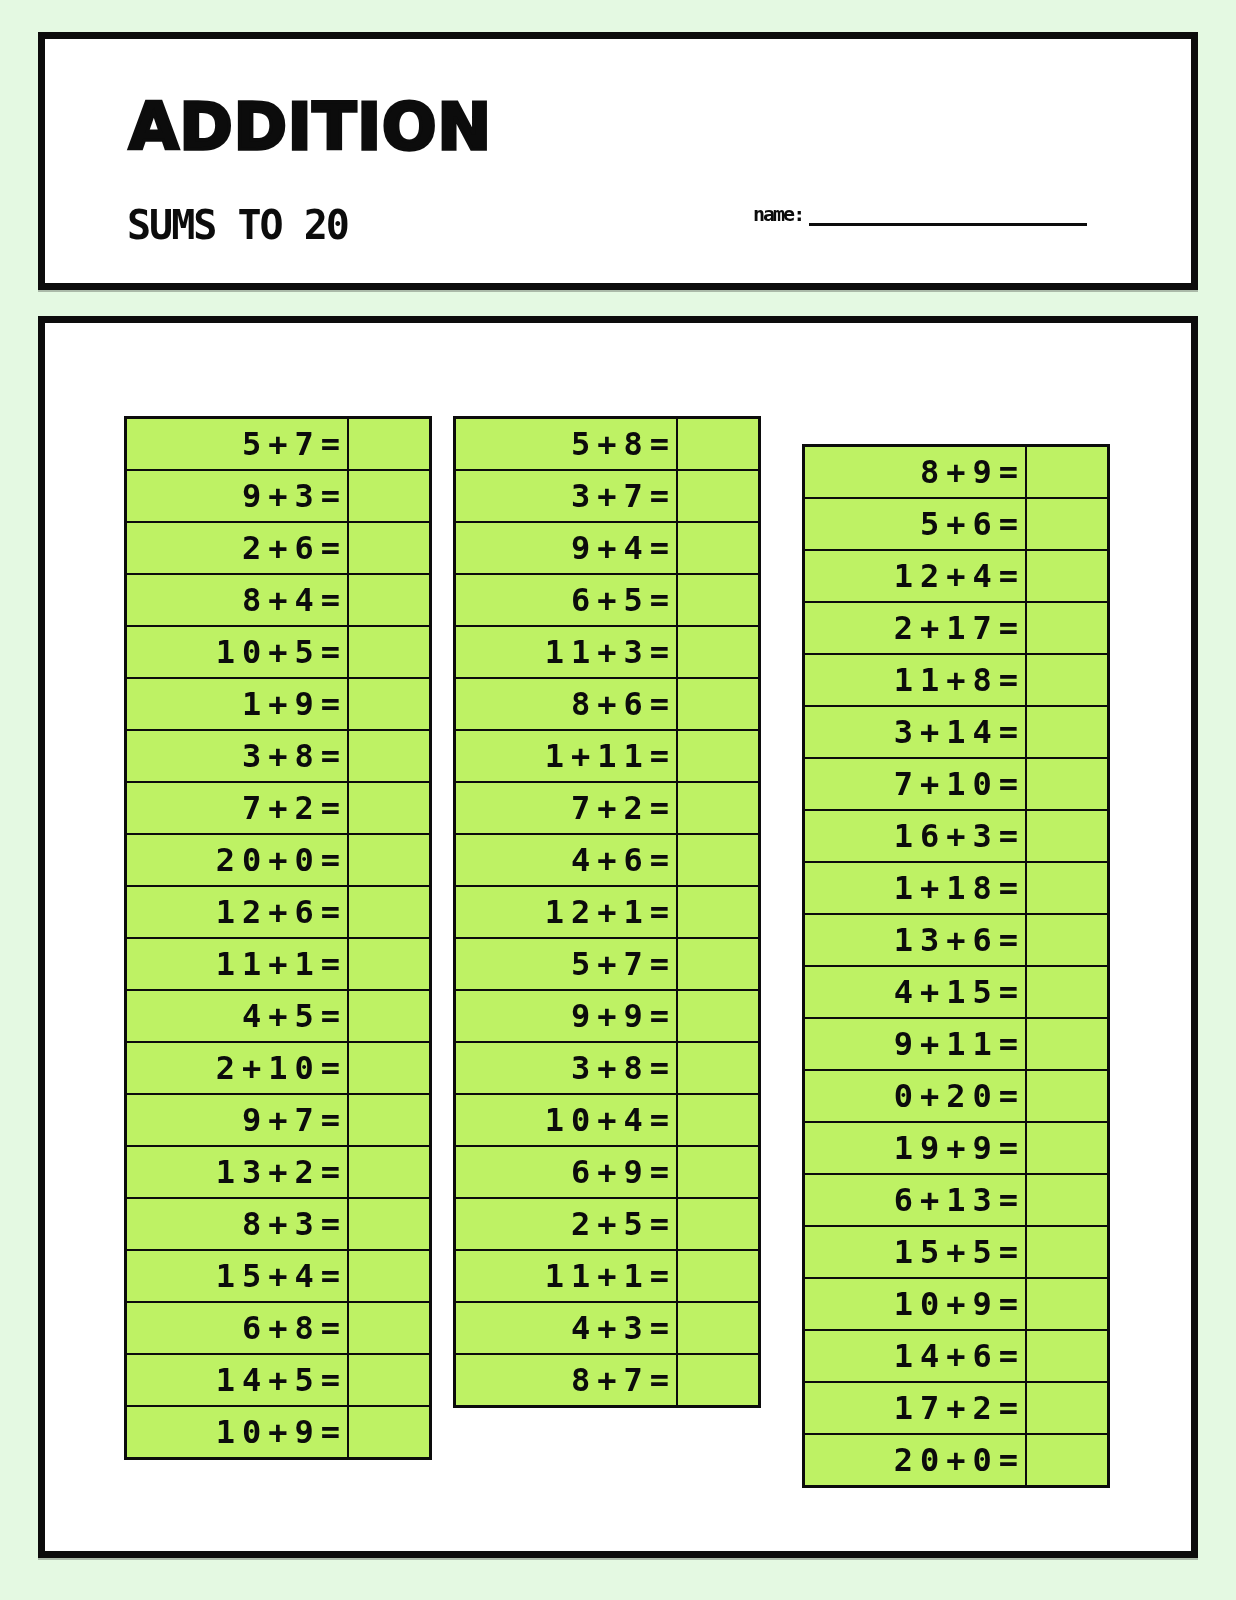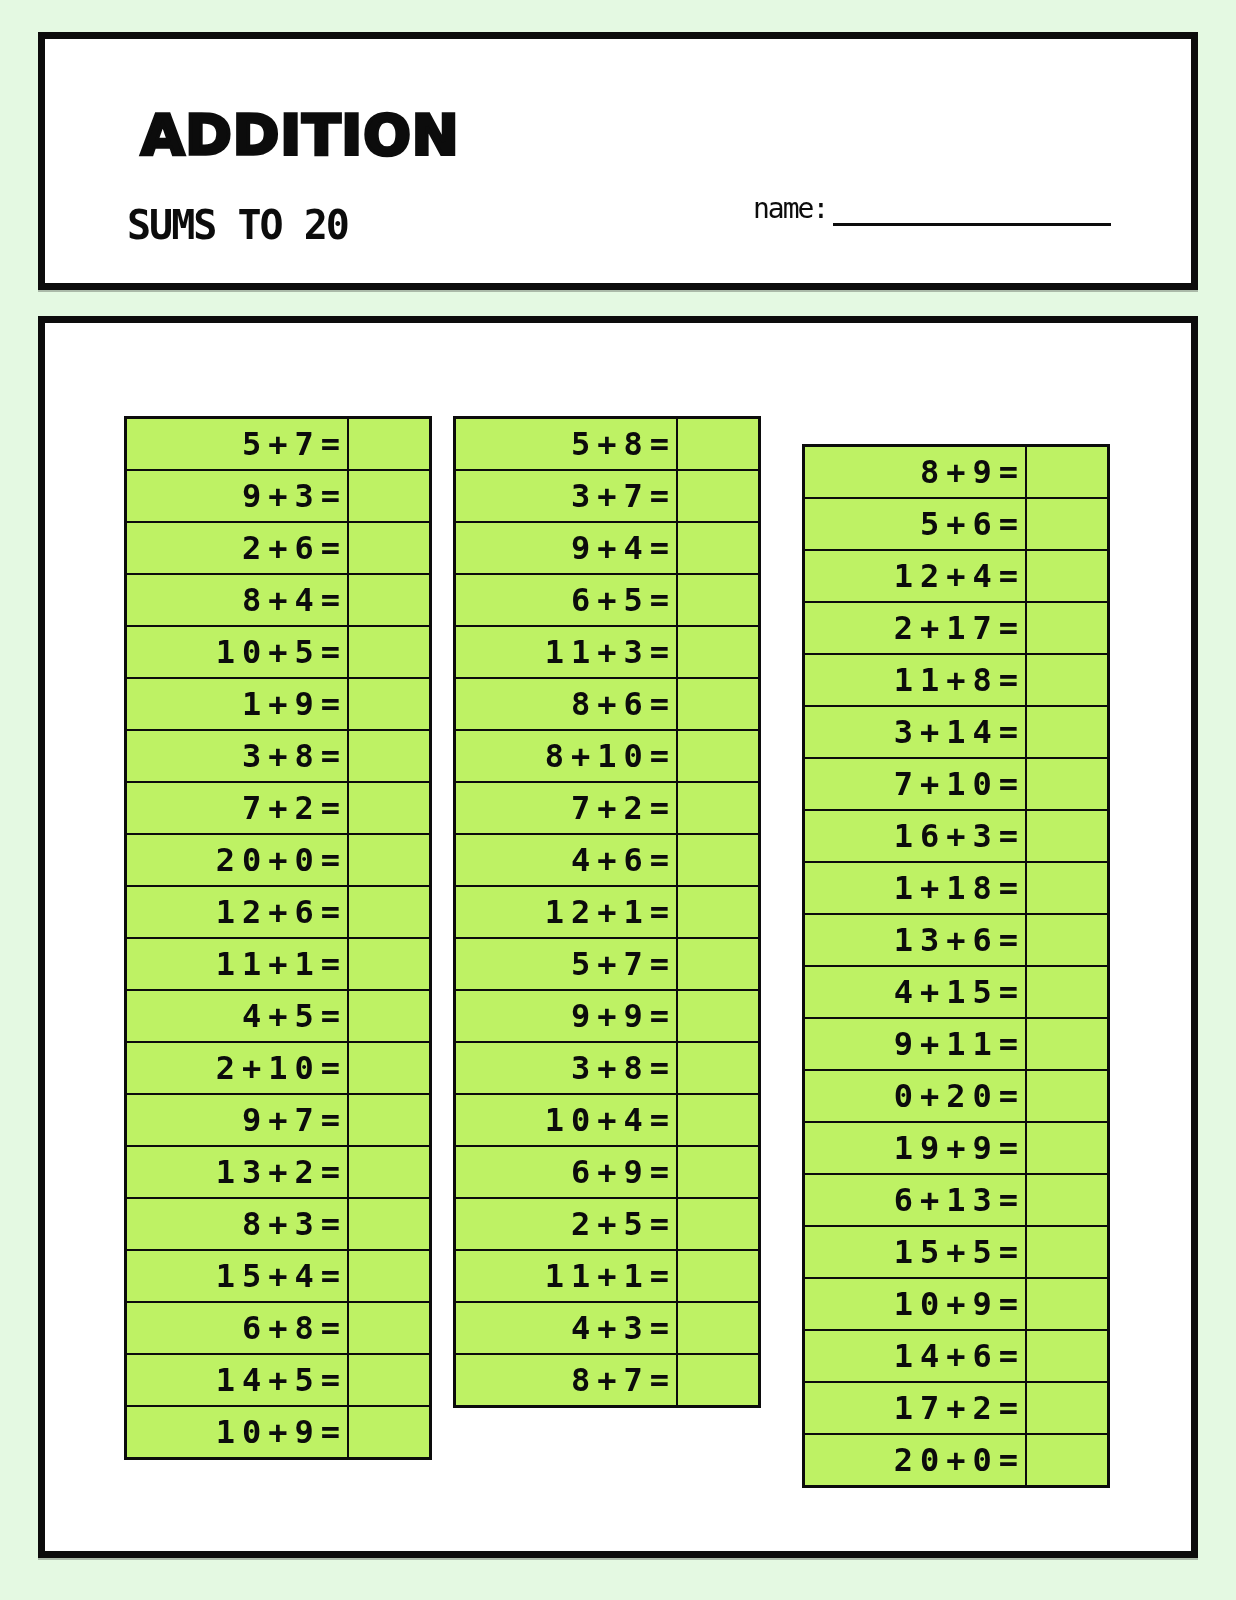--- a/index.html
+++ b/index.html
@@ -18,22 +18,22 @@
     background: #ffffff;
     border: 7px solid #0c0c0c;
     box-shadow: 0 2px 0 rgba(0,0,0,0.25);
   }
   .header-panel { top: 32px; height: 244px; }
   .worksheet-panel { top: 316px; height: 1228px; }
 
   .title {
     position: absolute;
     left: 80px; top: 52px;
-    margin: 16px;
-    font-size: 56px;
+    margin: 4px;
+    font-size: 64px;
     line-height: 1.0;
     font-weight: bold;
     letter-spacing: 1px;
     -webkit-text-stroke: 3.5px #0c0c0c;
     font-family: "DejaVu Sans", sans-serif;
   }
   .subtitle {
     position: absolute;
     left: 82px; top: 163px;
     font-family: "DejaVu Sans Mono", monospace;
@@ -44,22 +44,22 @@
   }
   .name-row {
     position: absolute;
     left: 708px; top: 148px;
     display: flex;
     align-items: flex-end;
     gap: 6px;
   }
   .name-label {
     font-family: "DejaVu Sans Mono", monospace;
-    font-weight: normal;
-    font-size: 28px;
+    font-weight: bold;
+    font-size: 20px;
     letter-spacing: -2px;
     line-height: 1.2;
   }
   .name-line {
     display: inline-block;
     width: 278px;
     height: 36px;
     border-bottom: 3px solid #0c0c0c;
   }
 
@@ -209,21 +209,21 @@
           </tr>
           <tr>
             <td class="prob">11+3=</td>
             <td class="ans"></td>
           </tr>
           <tr>
             <td class="prob">8+6=</td>
             <td class="ans"></td>
           </tr>
           <tr>
-            <td class="prob">8+10=</td>
+            <td class="prob">1+11=</td>
             <td class="ans"></td>
           </tr>
           <tr>
             <td class="prob">7+2=</td>
             <td class="ans"></td>
           </tr>
           <tr>
             <td class="prob">4+6=</td>
             <td class="ans"></td>
           </tr>

